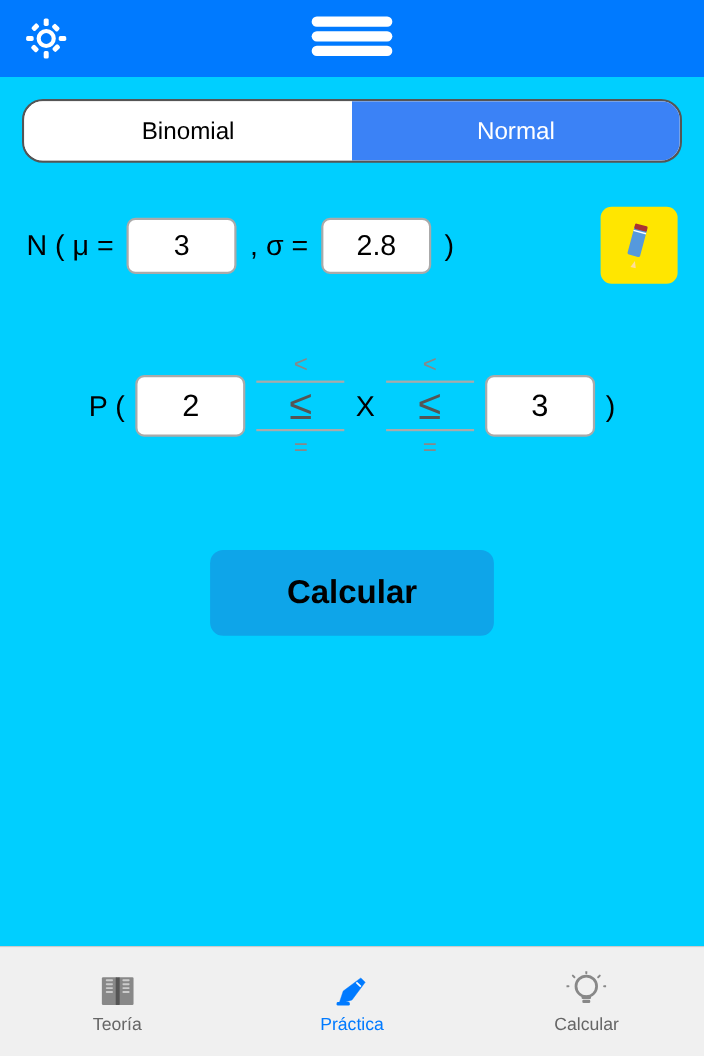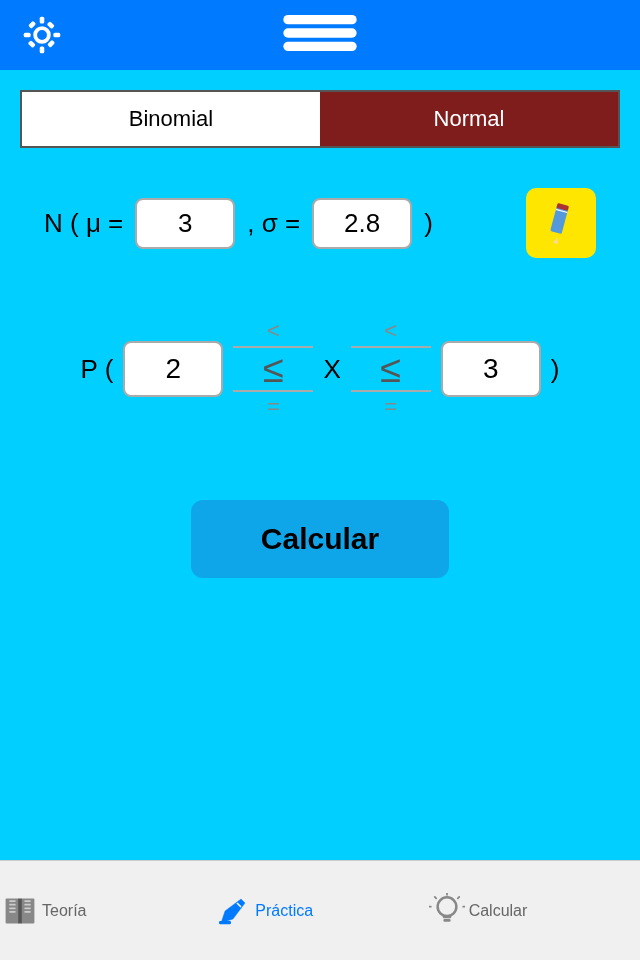--- a/index.html
+++ b/index.html
@@ -29,47 +29,47 @@
       display: flex;
       align-items: center;
       justify-content: center;
     }
 
     
     .tab-selector {
       margin: 20px 20px 0 20px;
       display: flex;
       border: 2px solid #555;
-      border-radius: 0;
+      border-radius: 19px;
       overflow: hidden;
       background: white;
       flex-shrink: 0;
     }
     .tab-selector-item {
       flex: 1;
       text-align: center;
       padding: 14px 0;
       font-size: 22px;
       font-weight: 500;
       cursor: pointer;
       background: white;
       color: #000;
     }
     .tab-selector-item.active {
-      background: #7f1d1d;
+      background: #3b82f6;
       color: #fff;
     }
 
     
     .main-content {
       flex: 1;
       display: flex;
       flex-direction: column;
       align-items: center;
-      padding: 30px 24px;
+      padding: 30px 4px;
       position: relative;
     }
 
     
     .dist-row {
       display: flex;
       align-items: center;
       gap: 12px;
       width: 100%;
       padding: 0 20px;
@@ -160,21 +160,21 @@
       height: 100px;
       background: #F0F0F0;
       border-top: 1px solid #ccc;
       display: flex;
       align-items: center;
       justify-content: space-around;
       flex-shrink: 0;
     }
     .nav-item {
       display: flex;
-      flex-direction: row;
+      flex-direction: column;
       align-items: center;
       gap: 2px;
       cursor: pointer;
       flex: 1;
     }
     .nav-item-label {
       font-size: 16px;
       color: #666;
     }
     .nav-item.active .nav-item-label {

